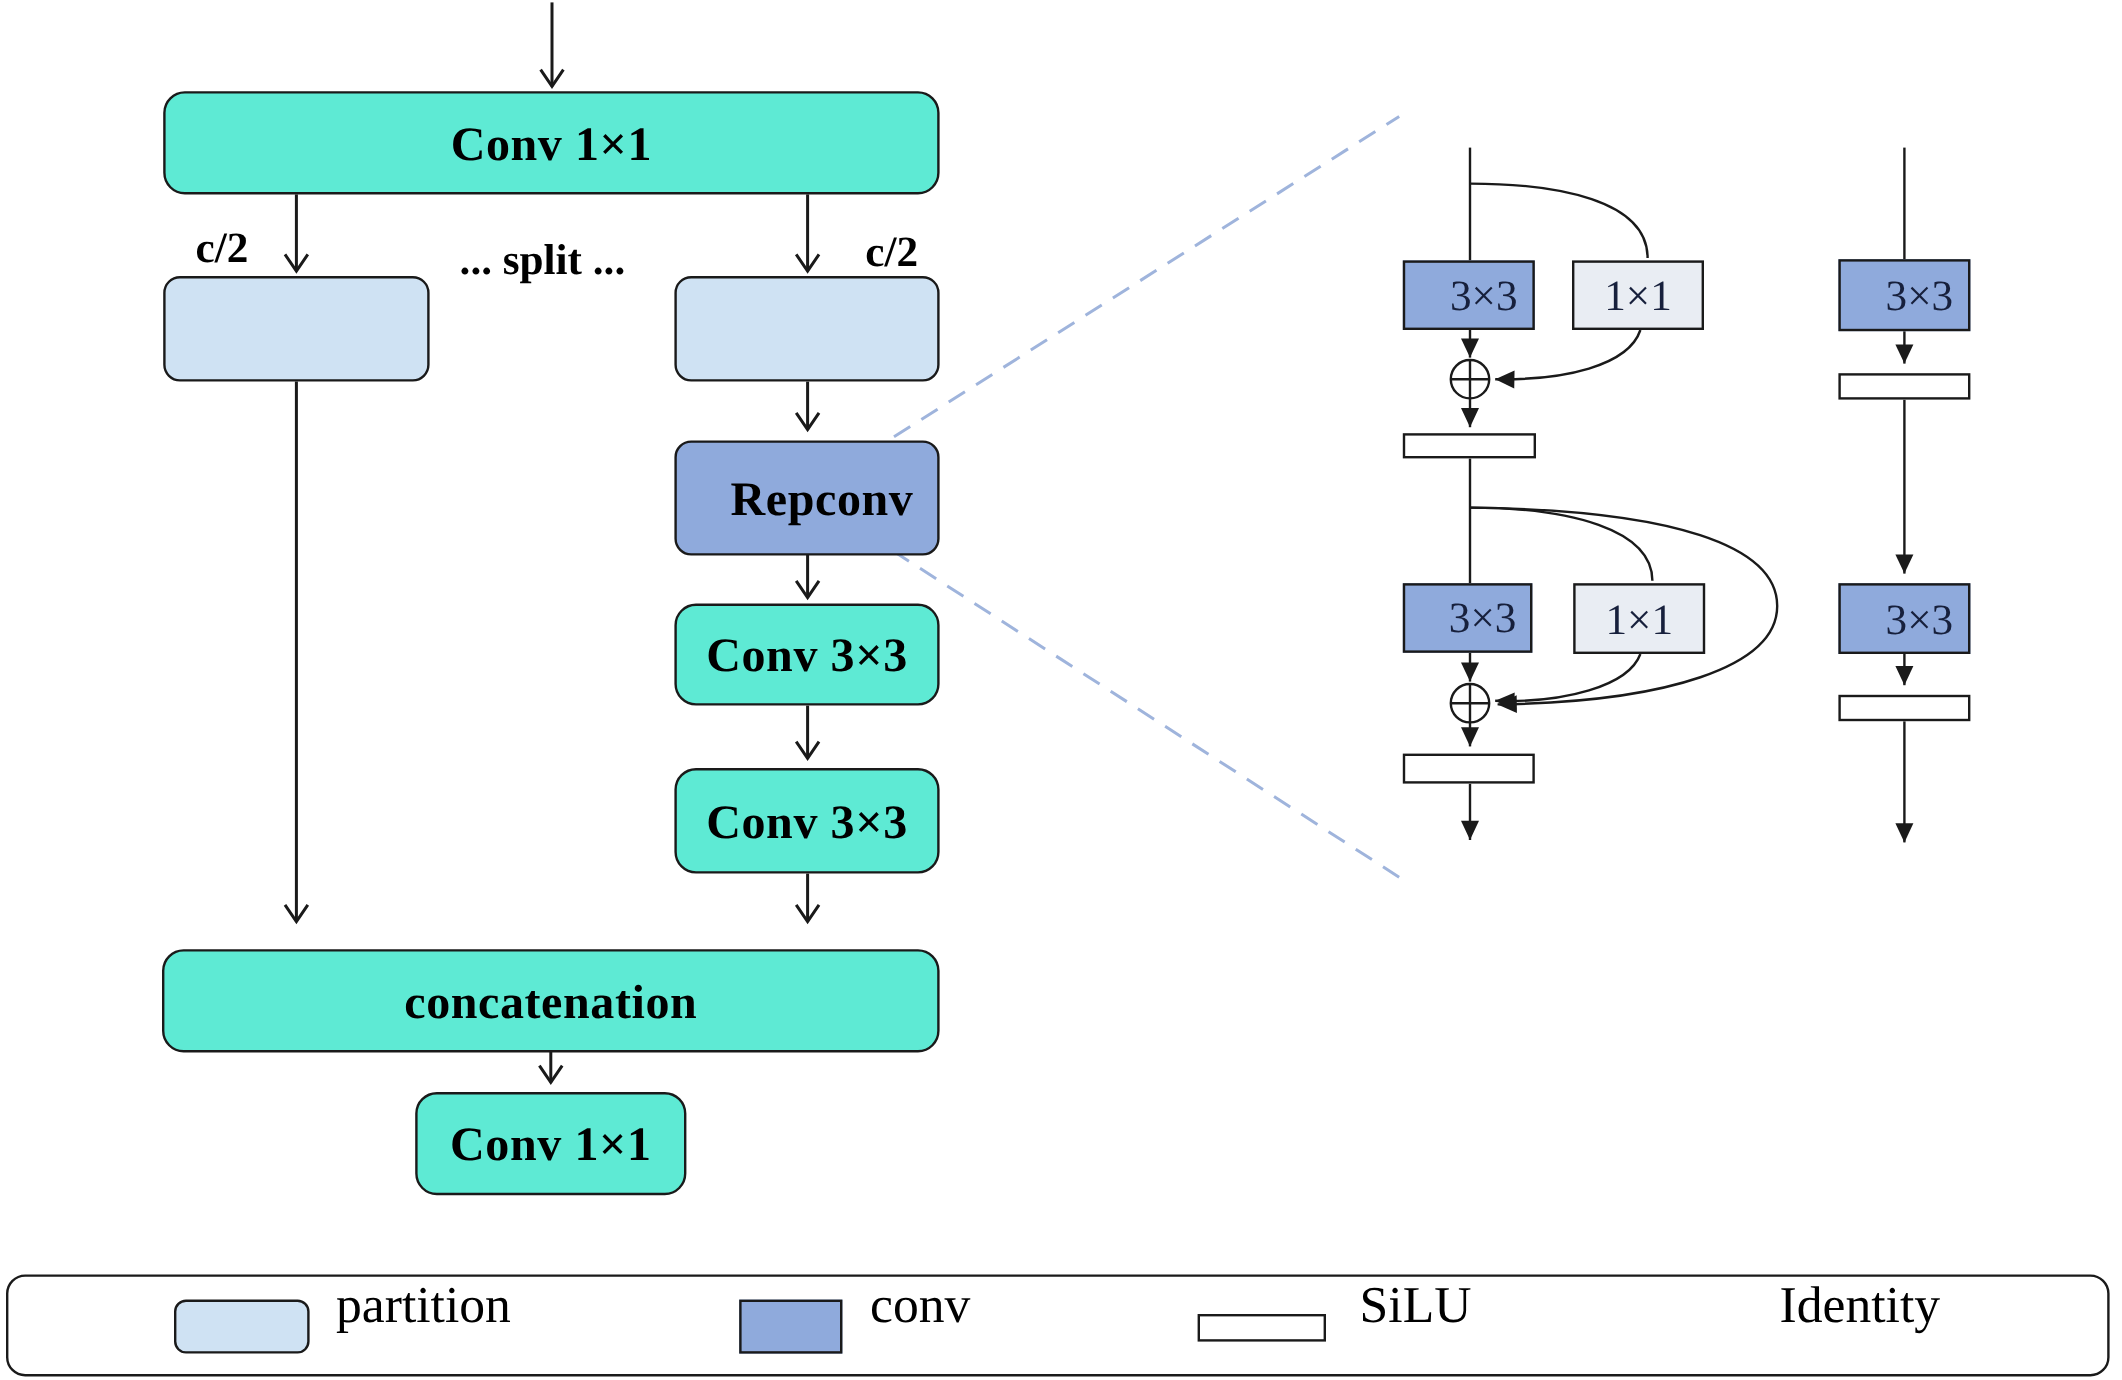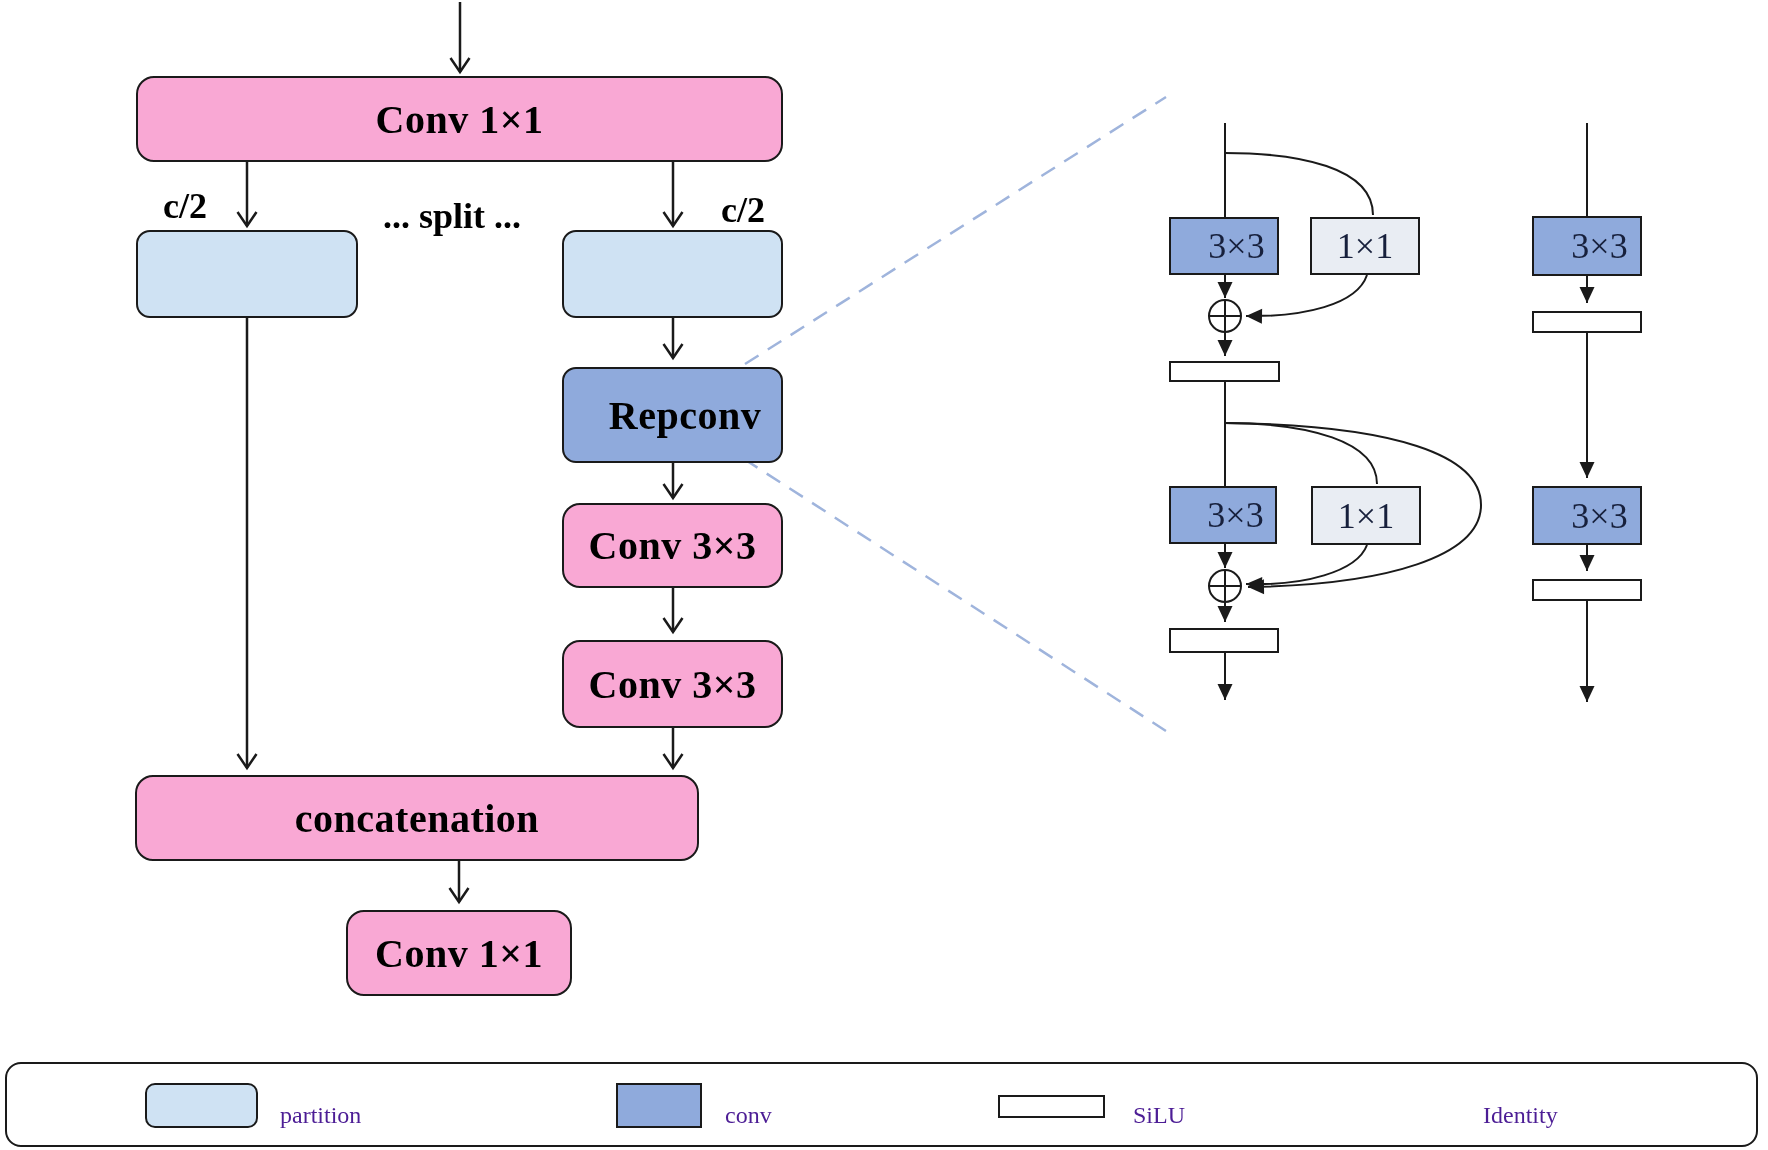--- a/index.html
+++ b/index.html
@@ -3,42 +3,42 @@
 <meta charset="utf-8">
 <style>
   html,body{margin:0;padding:0;background:#fff;}
   .stage{
     position:relative;width:1768px;height:1150px;background:var(--background,#fff);
     font-family:"Liberation Serif","DejaVu Serif",serif;overflow:hidden;
   }
   .wires{position:absolute;left:0;top:0;width:1768px;height:1150px;}
   .box{
     position:absolute;display:flex;align-items:center;justify-content:center;
-    border:2.5px solid var(--stroke,#1a1a1a);background:#f9a8d4;box-sizing:border-box;
+    border:2.5px solid var(--stroke,#1a1a1a);background:#5eead4;box-sizing:border-box;
     color:#000;
   }
   .rounded-lg{border-radius:18px;}
   .rounded-md{border-radius:14px;}
   .flow-label{font-weight:700;font-size:40px;letter-spacing:0.5px;}
   .fill-partition{background:var(--partition,#cfe2f3);}
   .fill-conv{background:var(--conv,#8faadc);padding-left:25px;}
   .fill-onebyone{background:var(--one_by_one,#e9edf3);}
   .detail-box{border:2px solid var(--stroke,#1a1a1a);font-size:36px;font-weight:400;color:#17203c;}
   .silu-box{border:2px solid var(--stroke,#1a1a1a);background:#fff;}
   .free-label{
     position:absolute;transform:translate(-50%,-50%);
     font-weight:700;font-size:36px;color:#000;white-space:nowrap;
   }
   .legend-frame{
     position:absolute;left:5px;top:1062px;width:1753px;height:85px;box-sizing:border-box;
     border:2.5px solid var(--stroke,#1a1a1a);border-radius:16px;background:#fff;
   }
   .legend-label{
-    position:absolute;height:48px;top:1091px;display:flex;align-items:center;
-    font-size:24px;font-weight:400;color:#4c1d95;white-space:nowrap;
+    position:absolute;height:48px;top:1064px;display:flex;align-items:center;
+    font-size:43px;font-weight:400;color:#000000;white-space:nowrap;
   }
   .swatch{position:absolute;box-sizing:border-box;border:2px solid var(--stroke,#1a1a1a);}
 </style>
 </head>
 <body>
 
 <div class="stage">
 
   <svg class="wires" viewBox="0 0 1768 1150">
     <defs>
@@ -116,21 +116,21 @@
   </div>
 
   <div class="box rounded-lg flow-label" style="left:562px;top:503px;width:221px;height:85px;">
     <span>Conv 3×3</span>
   </div>
 
   <div class="box rounded-lg flow-label" style="left:562px;top:640px;width:221px;height:88px;">
     <span>Conv 3×3</span>
   </div>
 
-  <div class="box rounded-lg flow-label" style="left:135px;top:775px;width:564px;height:86px;">
+  <div class="box rounded-lg flow-label" style="left:135px;top:791px;width:648px;height:86px;">
     <span>concatenation</span>
   </div>
 
   <div class="box rounded-lg flow-label" style="left:346px;top:910px;width:226px;height:86px;">
     <span>Conv 1×1</span>
   </div>
 
   <div class="box detail-box fill-conv" style="left:1169px;top:217px;width:110px;height:58px;">
     <span>3×3</span>
   </div>

